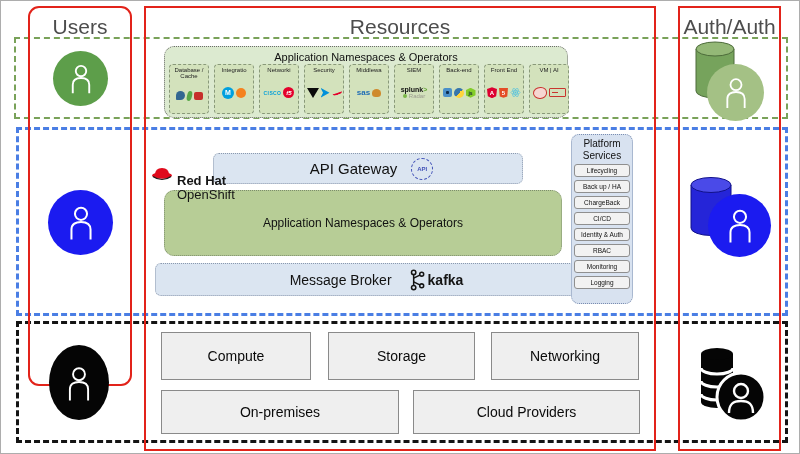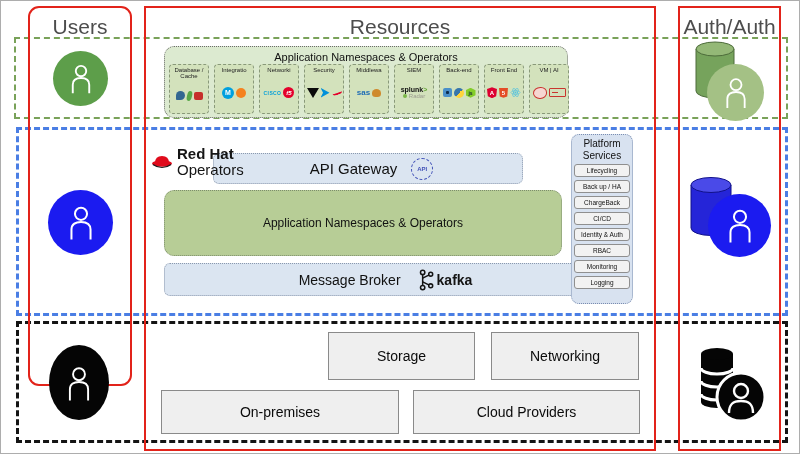--- a/index.html
+++ b/index.html
@@ -62,28 +62,28 @@
   .lg-python{width:10px;height:10px;border-radius:50%;background:linear-gradient(135deg,#3776ab 50%,#ffd43b 50%);}
   .lg-node{width:10px;height:10px;background:#83cd29;clip-path:polygon(50% 0,100% 25%,100% 75%,50% 100%,0 75%,0 25%);color:#123;font-size:5px;font-weight:bold;}
   .lg-ang{width:10px;height:11px;background:#dd0031;clip-path:polygon(50% 0,100% 18%,92% 82%,50% 100%,8% 82%,0 18%);color:#fff;font-size:6px;font-weight:bold;}
   .lg-html5{width:9px;height:10px;background:#e44d26;clip-path:polygon(0 0,100% 0,92% 88%,50% 100%,8% 88%);color:#fff;font-size:6px;font-weight:bold;}
   .lg-brain{width:14px;height:12px;background:#f6d7d2;border:1.4px solid #c9352e;border-radius:55% 45% 50% 50%;}
   .lg-vm{width:17px;height:9px;border:1.4px solid #c9352e;border-radius:1px;display:flex;align-items:center;justify-content:flex-start;padding-left:2px;}
   .lg-vm i{width:6px;height:1.6px;background:#c9352e;}
 
   
   .redhat{position:absolute;left:150px;top:145px;display:flex;align-items:center;gap:4px;z-index:2;}
-  .redhat-text{font-size:15px;line-height:1.05;color:#151515;}
+  .redhat-text{font-size:13px;line-height:1.05;color:#151515;margin-top:28px;}
   .redhat-text .l1{font-weight:bold;}
   .bluebox{position:absolute;background:#dbe5f1;border:1px dotted #8a98ad;border-radius:6px;display:flex;align-items:center;justify-content:center;padding-left:7px;}
   .api-gw{left:212px;top:152px;width:310px;height:31px;gap:14px;}
   .api-gw .label{font-size:15px;color:#111;}
   .api-icon{width:22px;height:22px;border:1.6px dashed #4353b8;border-radius:50%;display:flex;align-items:center;justify-content:center;font-size:6px;font-weight:bold;color:#4353b8;}
   .greenbox{position:absolute;left:163px;top:189px;width:398px;height:66px;background:#b7cd96;border:1px dotted #7d8d6c;border-radius:10px;display:flex;align-items:center;justify-content:center;font-size:12px;color:#111;}
-  .msg-broker{left:163px;top:262px;width:436px;height:33px;gap:16px;}
+  .msg-broker{left:154px;top:262px;width:436px;height:33px;gap:16px;}
   .msg-broker .label{font-size:14px;color:#111;}
   .kafka-wrap{display:flex;align-items:center;gap:3px;}
   .kafka-text{font-size:14px;font-weight:bold;color:#141414;}
 
   .platform{position:absolute;left:570px;top:133px;width:62px;height:170px;background:#d8e2f0;border:1px dotted #7a8db0;border-radius:8px;padding:3px 3px;display:flex;flex-direction:column;align-items:center;}
   .platform-title{font-size:10px;color:#111;text-align:center;line-height:1.15;margin-bottom:3px;}
   .pf-item{width:56px;background:#f2f2f2;border:1px solid #8f8f8f;border-radius:3px;font-size:6.5px;color:#111;text-align:center;line-height:1.15;padding:2px 1px;margin-bottom:2.5px;}
 
   
   .graybox{position:absolute;background:#efefef;border:1.5px solid #8a8a8a;display:flex;align-items:center;justify-content:center;font-size:14px;color:#0a0a0a;}
@@ -259,21 +259,21 @@
   </div>
 
   <div class="redhat">
     <svg width="22" height="16" viewBox="0 0 22 16">
       <path d="M4 9 Q4 2 11 2 Q18 2 18 9 Z" fill="#e00b1c"></path>
       <ellipse cx="11" cy="9.6" rx="10" ry="3.2" fill="#e00b1c"></ellipse>
       <path d="M2 10.5 Q6 13.5 11 13.5 Q16 13.5 20 10.5" fill="none" stroke="#1a1a1a" stroke-width="1.2"></path>
     </svg>
     <div class="redhat-text">
       <div class="l1">Red Hat</div>
-      <div>Operators</div>
+      <div>OpenShift</div>
     </div>
   </div>
 
   <div class="bluebox api-gw">
     <span class="label">API Gateway</span>
     <span class="api-icon">API</span>
   </div>
 
   <div class="greenbox">Application Namespaces &amp; Operators</div>
 
@@ -300,18 +300,19 @@
     <div class="pf-item">Lifecycling</div>
     <div class="pf-item">Back up / HA</div>
     <div class="pf-item">ChargeBack</div>
     <div class="pf-item">CI/CD</div>
     <div class="pf-item">Identity &amp; Auth</div>
     <div class="pf-item">RBAC</div>
     <div class="pf-item">Monitoring</div>
     <div class="pf-item">Logging</div>
   </div>
 
+  <div class="graybox b-compute">Compute</div>
   <div class="graybox b-network">Networking</div>
   <div class="graybox b-storage">Storage</div>
   <div class="graybox b-onprem">On-premises</div>
   <div class="graybox b-cloud">Cloud Providers</div>
 
 </div>
 
 </body></html>

